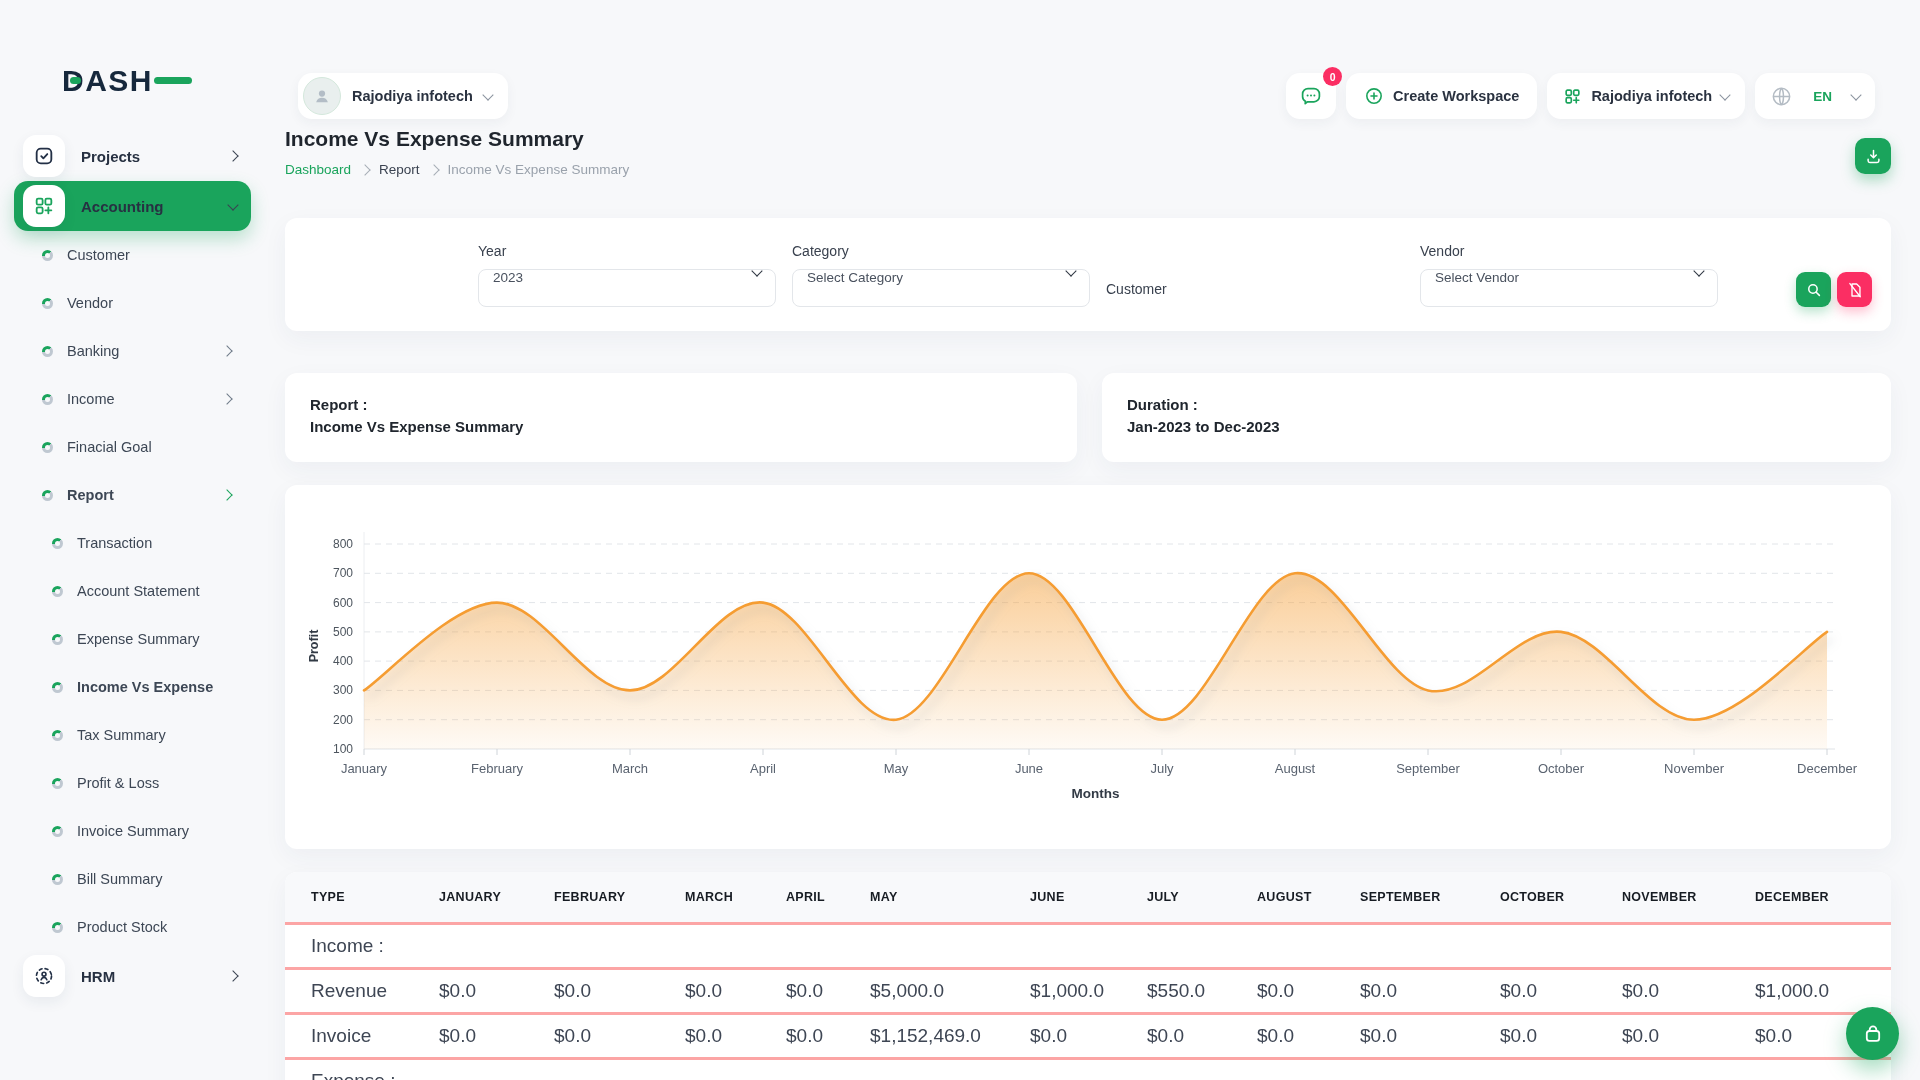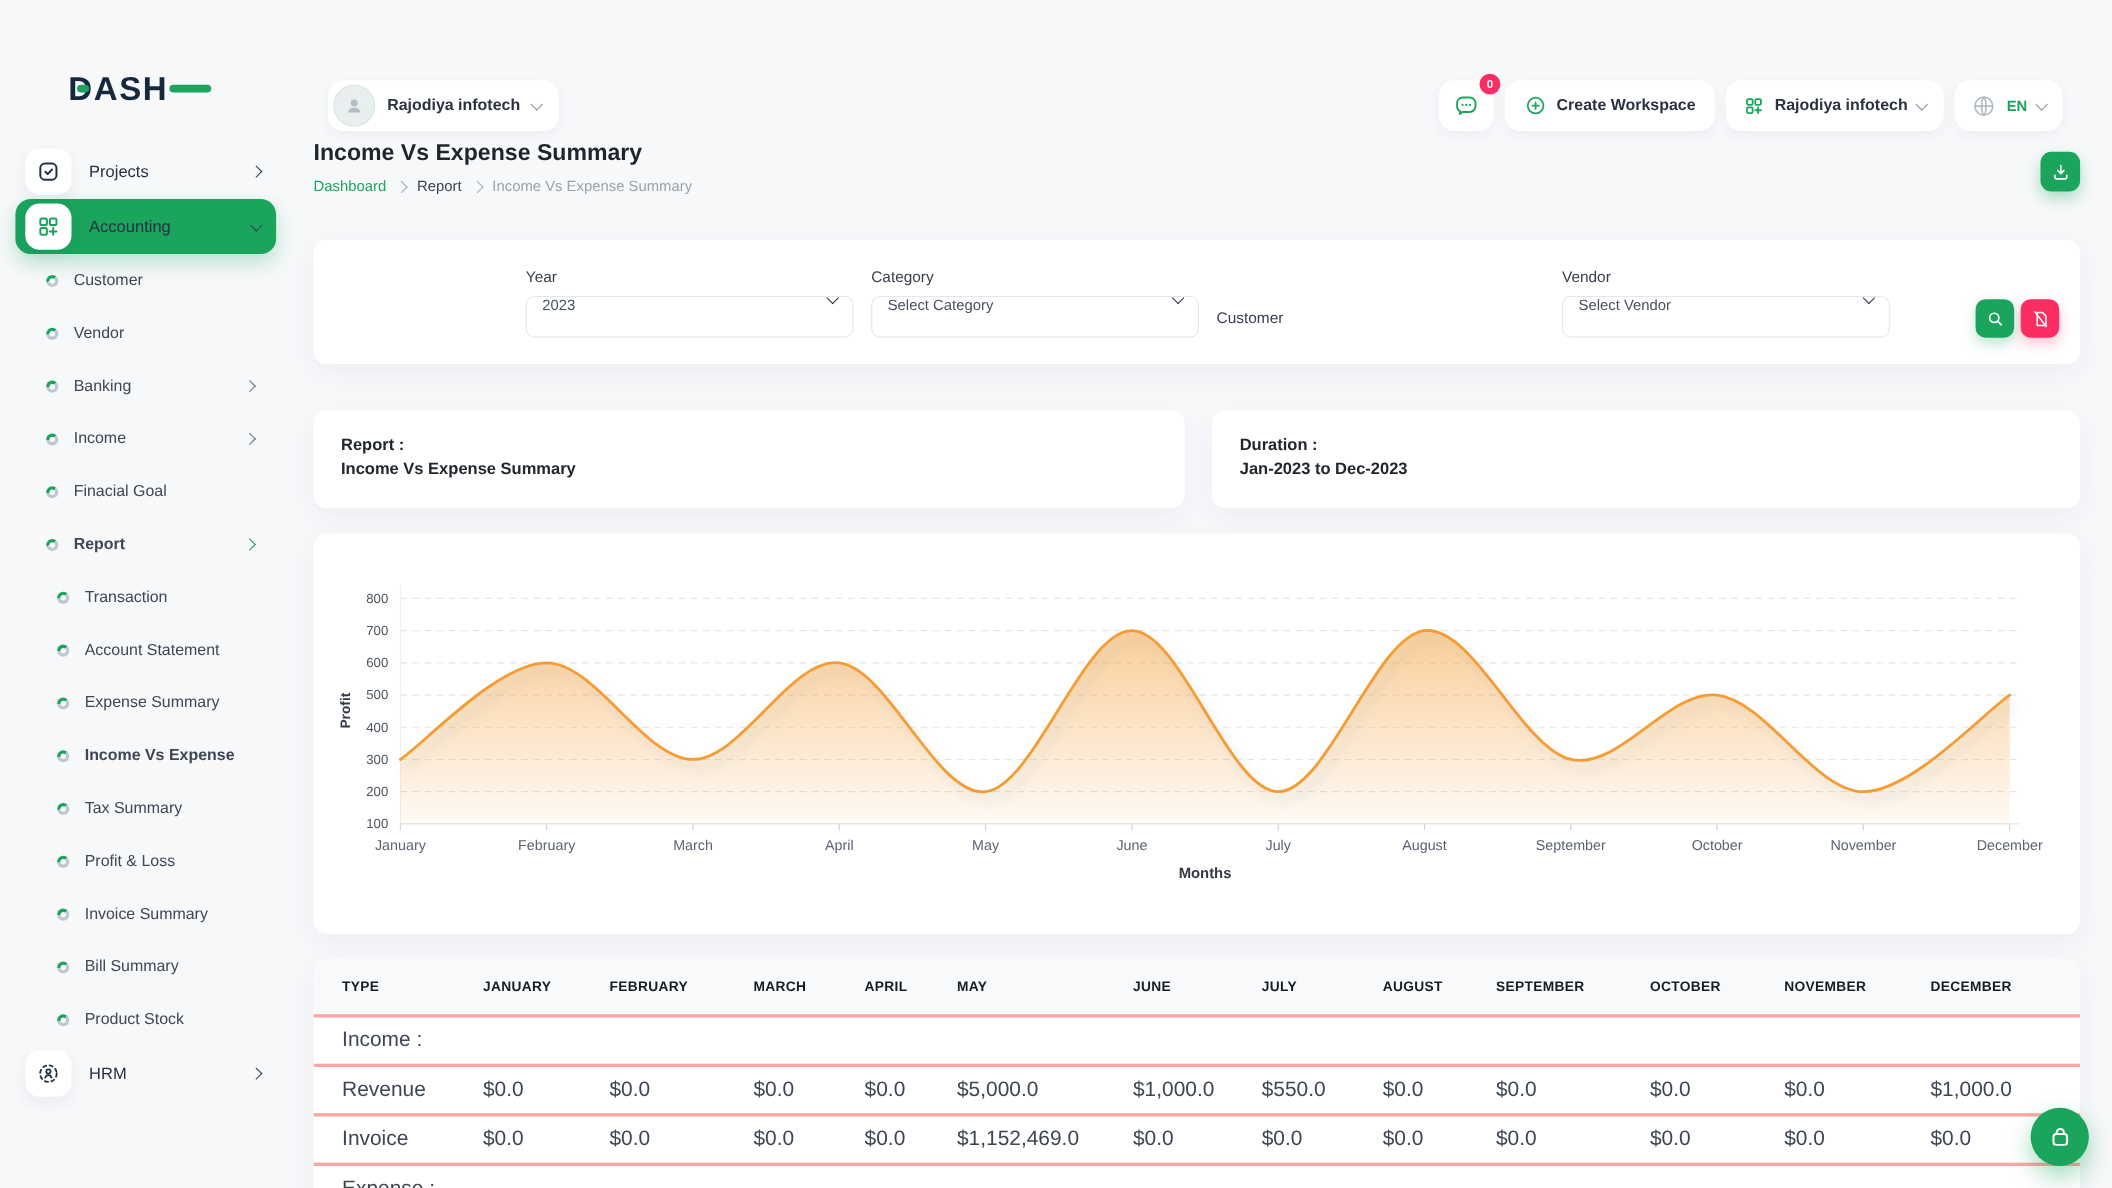--- a/index.html
+++ b/index.html
@@ -10,21 +10,21 @@
     -webkit-font-smoothing:antialiased;
   }
   
   .sidebar{position:absolute;left:0;top:0;width:265px;height:1080px}
   .logo{position:absolute;top:62px;left:62px}
   .nav{position:absolute;top:131px;left:0;width:265px}
   .s-row{display:flex;align-items:center;cursor:pointer}
   .s-row.top{height:50px;margin:0 14px;padding:0 14px 0 9px;border-radius:14px}
   .icon-box{width:42px;height:42px;border-radius:13px;background:#fff;
     box-shadow:0 5px 14px rgba(30,50,80,.07);display:flex;align-items:center;justify-content:center;flex:0 0 auto}
-  .s-row.top .s-label{margin-left:16px;font-size:15px;font-weight:400;color:#273142}
+  .s-row.top .s-label{margin-left:16px;font-size:15px;font-weight:700;color:#273142}
   .s-row.top .s-chev{margin-left:auto;color:#3a4352}
   .s-row.top.pill-active{background:#1aa45c;box-shadow:0 8px 18px rgba(26,164,92,.28)}
   .pill-active .s-label{color:#fff}
   .pill-active .s-chev{color:#fff}
   .s-row.sub1{height:48px;padding-left:42px}
   .s-row.sub2{height:48px;padding-left:52px}
   .s-row.sub1 .s-label,.s-row.sub2 .s-label{margin-left:14px;font-size:14.5px;color:#3d4755}
   .s-row .side-chev{margin-left:auto;margin-right:34px;color:#6f7b89}
   .green-active .s-label{color:#1aa45c;font-weight:700}
   .green-active .side-chev{color:#1aa45c}
@@ -44,21 +44,21 @@
     display:flex;align-items:center;justify-content:center}
   .pill-label{font-size:14.5px;font-weight:600;color:#2a3240}
   .pill .p-chev{color:#8a939e}
   .top-right{position:absolute;top:73px;right:16px;display:flex;gap:10px;height:46px}
   .chat-pill{width:50px;justify-content:center;position:relative}
   .badge{position:absolute;top:-6px;right:-6px;min-width:19px;height:19px;border-radius:10px;
     background:#fb2e63;color:#fff;font-size:10.5px;font-weight:700;
     display:flex;align-items:center;justify-content:center;padding:0 4px;box-sizing:border-box}
   .cw-pill{padding:0 18px;gap:9px}
   .co-pill{padding:0 16px;gap:9px}
-  .lang-pill{padding:0 15px;gap:9px}
+  .lang-pill{padding:0 15px;gap:20px}
   .lang-label{font-size:13.5px;font-weight:700;color:#1aa45c}
   .page-title{position:absolute;top:127px;left:0;font-size:21px;font-weight:700;color:#1f252d}
   .breadcrumb{position:absolute;top:162px;left:0;display:flex;align-items:center;gap:10px;font-size:13.5px}
   .bc-link{color:#1aa45c;cursor:pointer}
   .bc-mid{color:#3a4250;font-weight:500;cursor:pointer}
   .bc-cur{color:#9aa2ac}
   .bc-sep{color:#a6adb6;margin-top:1px}
   .download-btn{position:absolute;top:138px;right:0;width:36px;height:36px;border-radius:10px;
     background:#1aa45c;display:flex;align-items:center;justify-content:center;cursor:pointer;
     box-shadow:0 6px 14px rgba(26,164,92,.35)}

